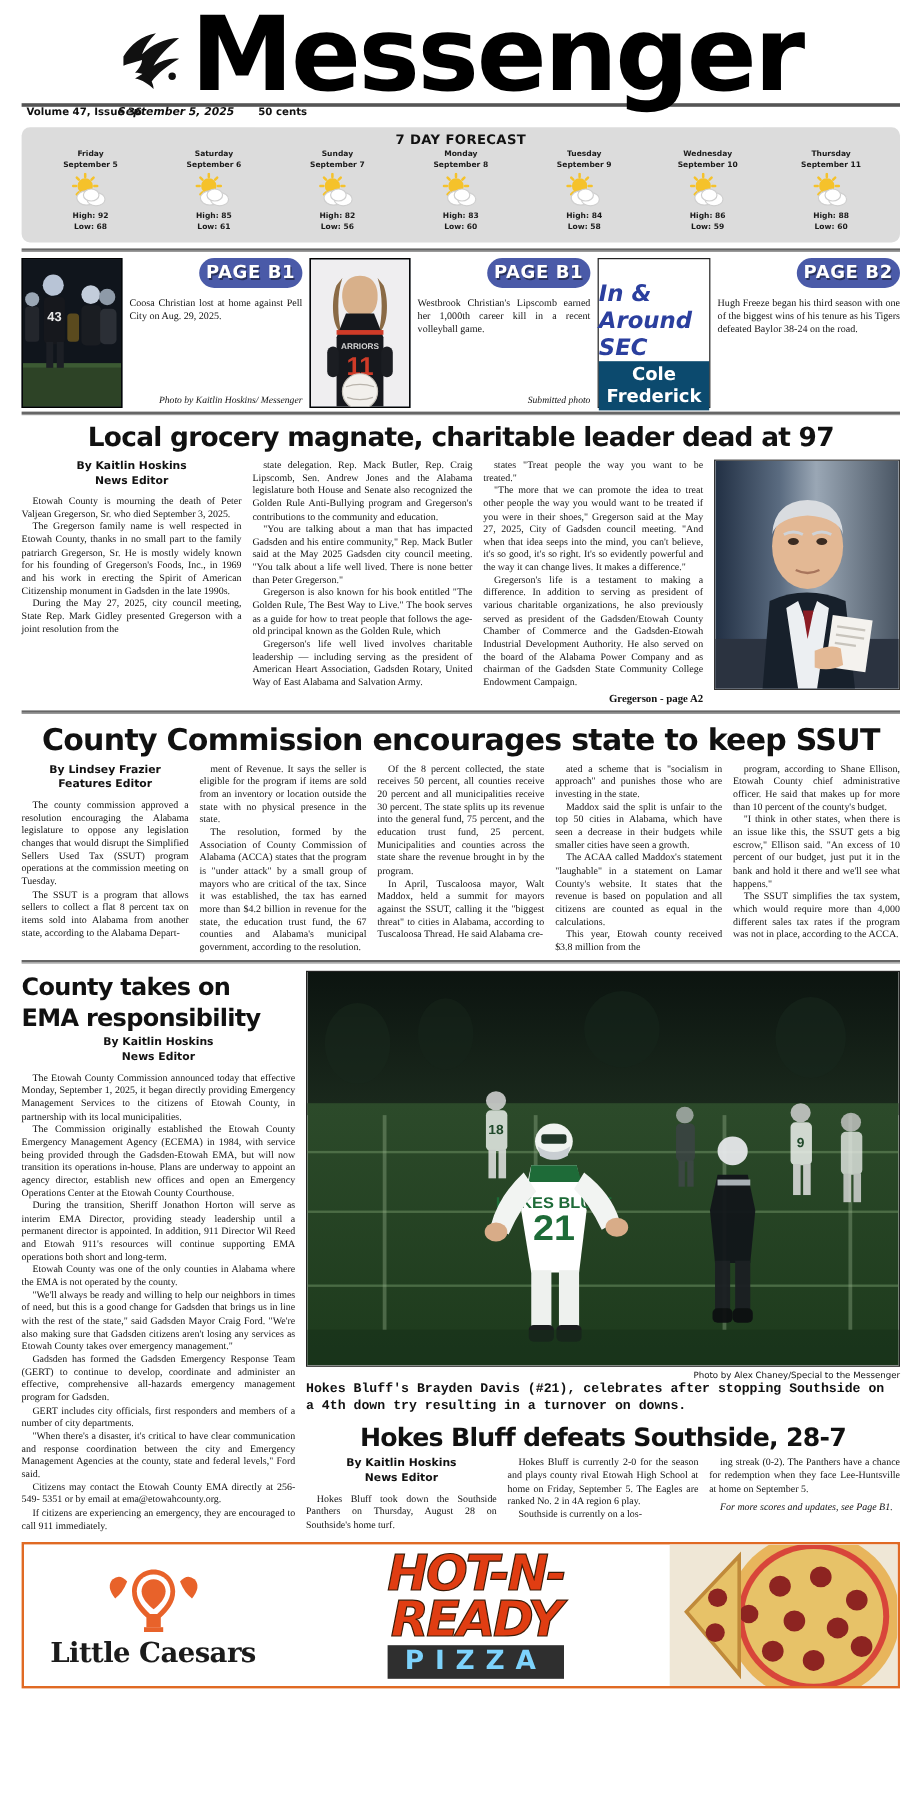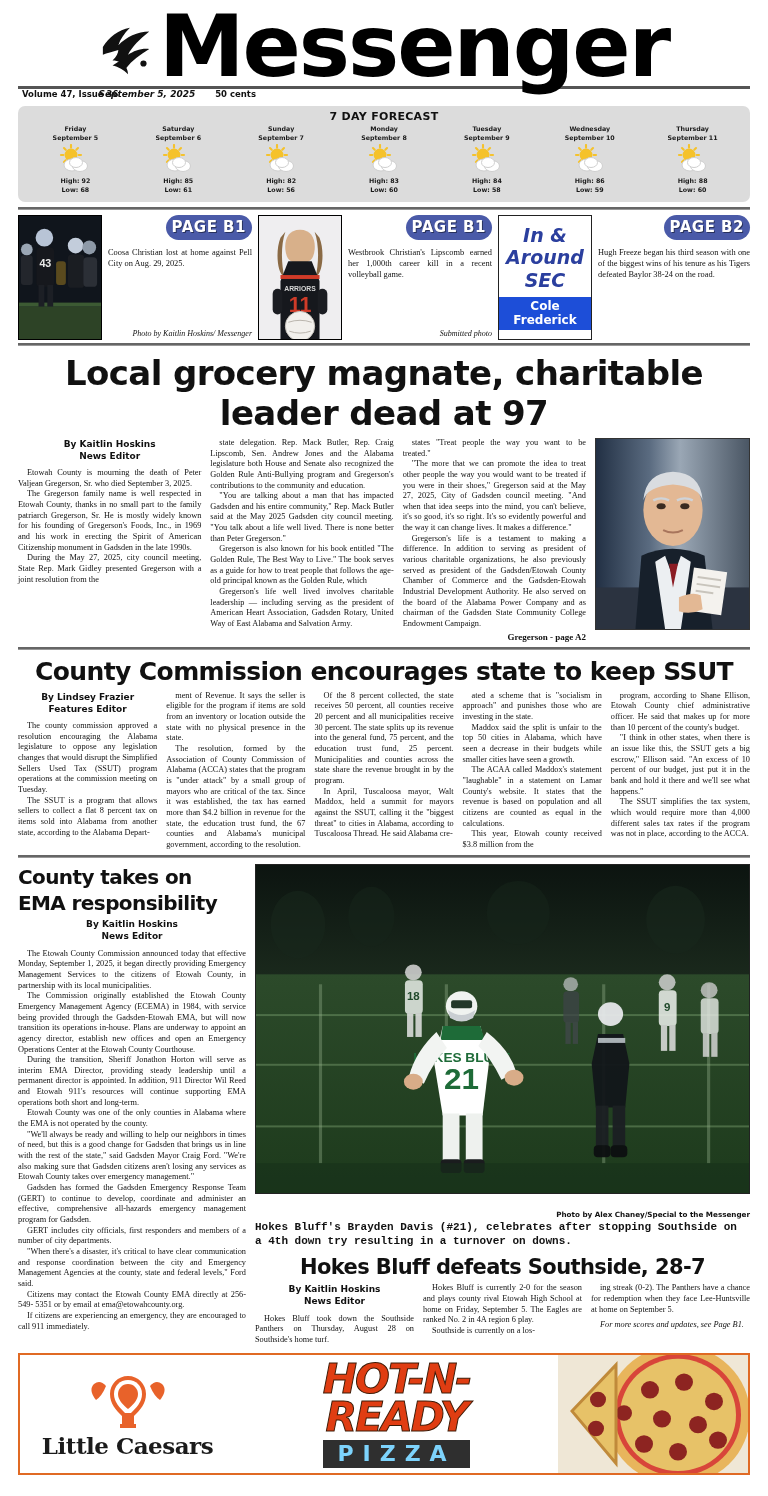--- a/index.html
+++ b/index.html
@@ -56,39 +56,39 @@
     background:#4a5aa8; color:#fff; border-radius:14px;
     font-family:"DejaVu Sans", sans-serif; font-weight:bold; font-size:15px;
     text-align:center; padding:3px 6px 4px; letter-spacing:.5px;
     text-shadow: 1px 1px 0 rgba(0,0,0,.45);
     margin-bottom:7px;
   }
   .promo-body { font-size:8.4px; line-height:1.32; text-align:justify; font-family:"Liberation Serif", serif; }
   .promo-credit { margin-top:auto; font-style:italic; font-size:8px; text-align:center; line-height:1.3; }
   .inaround {
     width:94px; flex:none; border:1px solid #222; background:#fff;
-    display:flex; flex-direction:column; align-items:center; padding-top:8px;
+    display:flex; flex-direction:column; align-items:flex-start; padding-top:18px;
   }
   .ia-line {
     font-family:"DejaVu Sans", sans-serif; font-weight:bold; font-style:italic;
     color:#2b3f9e; font-size:19px; line-height:1.18; text-align:center;
   }
   .ia-name {
-    margin-top:auto; width:100%; background:#1d4ed8; color:#fff;
-    font-family:"DejaVu Sans", sans-serif; font-weight:bold; font-size:12px;
+    margin-top:auto; width:100%; background:#0c4a6e; color:#fff;
+    font-family:"DejaVu Sans", sans-serif; font-weight:bold; font-size:15px;
     text-align:center; padding:2px 0 3px;
   }
   .ia-pad { height:9px; width:100%; background:#fff; }
 
   
   .hl {
     font-family:"DejaVu Sans", sans-serif; font-weight:bold;
     text-align:center; letter-spacing:-.6px;
   }
-  .hl-main { font-size:34px; padding:7px 0 5px; }
+  .hl-main { font-size:22px; padding:7px 0 5px; }
   .byline {
     font-family:"DejaVu Sans", sans-serif; font-weight:bold; font-size:9px;
     text-align:center; line-height:1.35; margin-bottom:6px;
   }
   .body-txt {
     font-size:8.3px; line-height:1.285; text-align:justify;
     font-family:"Liberation Serif", serif; hyphens:auto;
   }
   .body-txt p { margin:0; text-indent:9px; }
 
@@ -103,21 +103,21 @@
 
   
   .story2 { display:flex; gap:9px; }
 
   
   .lower { display:flex; gap:9px; margin-top:6px; }
   .lower-left { width:228px; flex:none; }
   .lower-right { flex:1; }
   .hl-ema { font-size:20px; line-height:1.12; text-align:left; padding:2px 0 4px; }
   .bigphoto { width:100%; height:330px; position:relative; overflow:hidden; border:1px solid #222; }
-  .photo-credit { font-family:"DejaVu Sans", sans-serif; font-weight:bold; font-size:7.2px; text-align:right; margin-top:16px;}
+  .photo-credit { font-family:"DejaVu Sans", sans-serif; font-weight:normal; font-size:7.2px; text-align:right; margin-top:2px;}
   .photo-cap { font-family:Liberation Mono, monospace; font-weight:bold; font-size:11px; line-height:1.35; margin-top:1px;}
   .hl-hb { font-size:21px; padding:6px 0 4px; }
   .hb-cols { display:flex; gap:9px; }
   .italic-note { font-style:italic; }
 
   
   .ad {
     margin-top:8px; height:122px; border:2px solid #e06a24; background:#fff;
     display:flex; align-items:stretch; overflow:hidden;
   }

